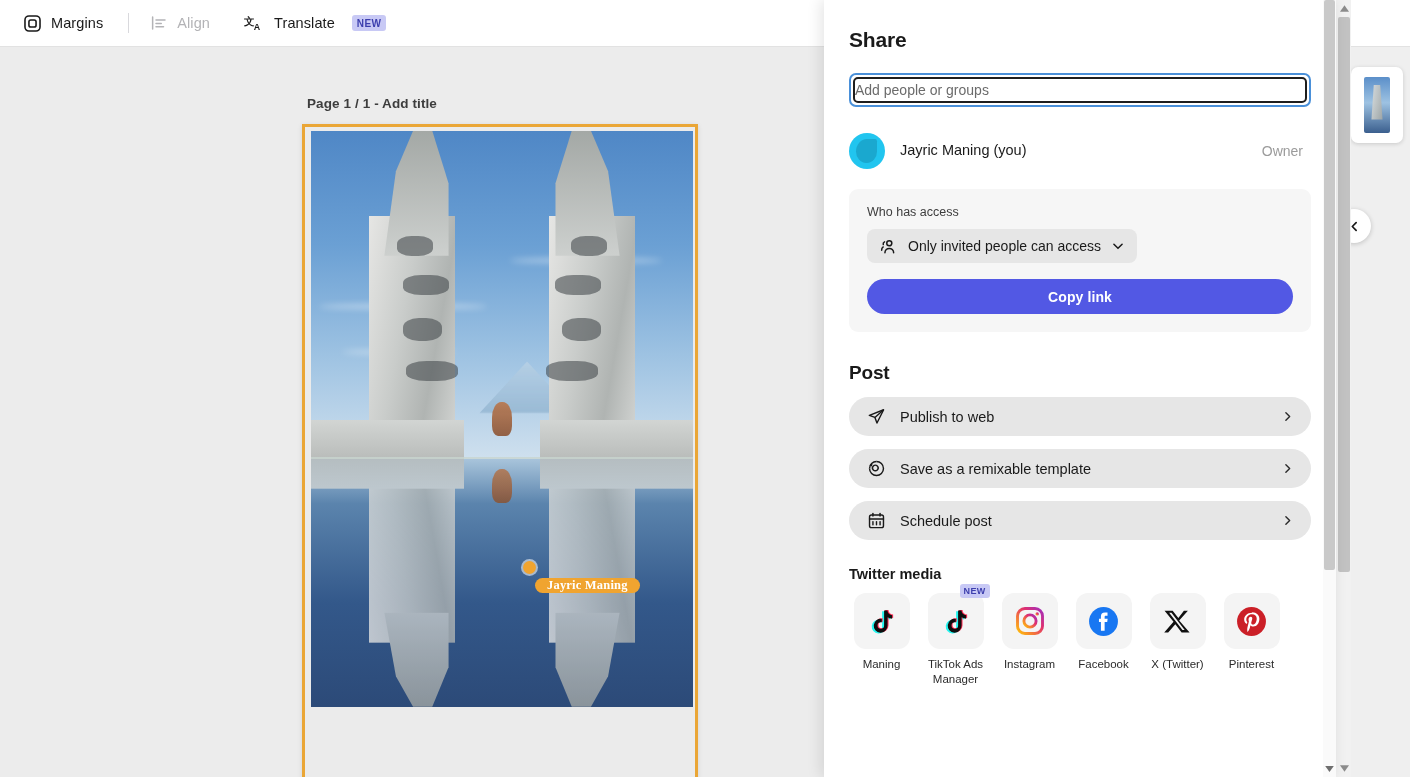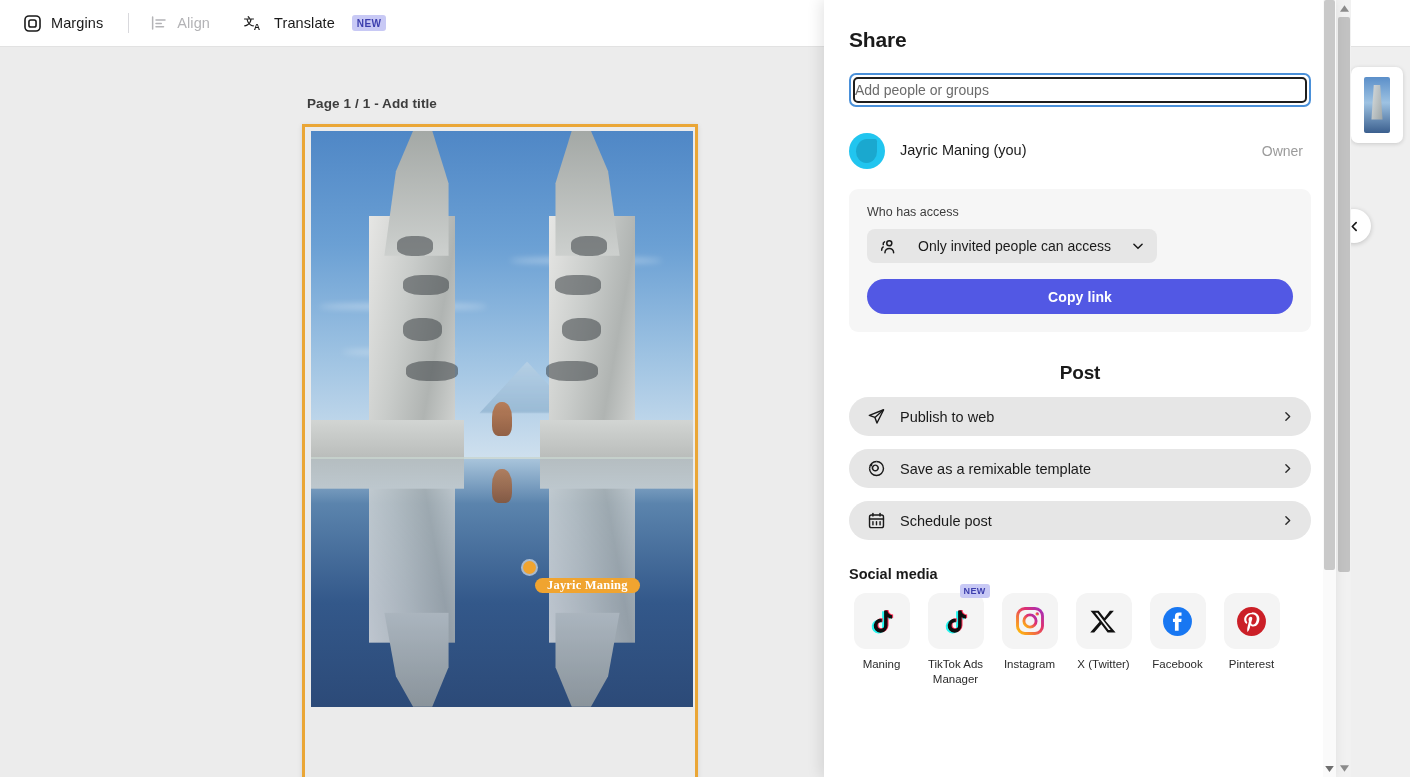--- a/index.html
+++ b/index.html
@@ -152,30 +152,30 @@
     background:#1aa8cf; border-radius:56% 10% 52% 52%;
   }
   .owner-meta { margin-left:15px; flex:1; }
   .owner-name { font-size:14.5px; color:#1a1a1a; line-height:1.35; }
   .owner-mail { font-size:12.5px; color:#6f6f6f; line-height:1.35; }
   .owner-role { font-size:14px; color:#9b9b9b; padding-right:8px; }
 
   .access-card { margin-top:17px; background:#f6f6f6; border-radius:9px; padding:16px 18px 18px; }
   .access-label { font-size:12.5px; color:#3d3d3d; margin-bottom:10px; }
   .access-select {
-    display:inline-flex; align-items:center; gap:20px; height:34px; padding:0 12px;
+    display:inline-flex; align-items:center; gap:10px; height:34px; padding:0 12px;
     background:#e6e6e6; border-radius:8px; cursor:pointer; font-size:14px; color:#1a1a1a;
   }
   .copy-link-btn {
     margin-top:16px; width:100%; height:35px; border:none; border-radius:18px;
     background:#5258e4; color:#fff; font-size:14px; font-weight:bold;
     font-family:"Liberation Sans", sans-serif; cursor:pointer; letter-spacing:.1px;
   }
 
-  .section-title { font-size:19px; font-weight:bold; margin-top:30px; letter-spacing:-.2px;text-align:center; }
+  .section-title { font-size:19px; font-weight:bold; margin-top:30px; letter-spacing:-.2px; }
   .post-row {
     display:flex; align-items:center; height:39px; background:#e6e6e6;
     border-radius:20px; margin-top:13px; padding:0 17px 0 18px; cursor:pointer;
   }
   .post-label { flex:1; margin-left:14px; font-size:14.5px; color:#1a1a1a; }
 
   .social-title { font-size:14.5px; font-weight:bold; margin-top:26px; }
   .social-grid { display:flex; gap:9px; margin-top:11px; }
   .social-item { width:65px; display:flex; flex-direction:column; align-items:center; cursor:pointer; position:relative; }
   .social-tile {
@@ -419,21 +419,21 @@
         </svg>
       </span>
       <span class="post-label">Schedule post</span>
       <span class="icon">
         <svg width="13" height="13" viewBox="0 0 24 24" fill="none" stroke="#2b2b2b" stroke-width="2.6" stroke-linecap="round" stroke-linejoin="round">
           <polyline points="9 5 16 12 9 19"></polyline>
         </svg>
       </span>
     </div>
 
-    <div class="social-title">Social media</div>
+    <div class="social-title">Twitter media</div>
 
     <div class="social-grid">
 
       <div class="social-item">
         <div class="social-tile">
           <span class="icon">
             <svg width="32" height="32" viewBox="0 0 32 32">
               <path d="M21.5 5.5h-3.4v15.1a3.3 3.3 0 1 1-3.3-3.3c.33 0 .65.05.95.14v-3.5a6.9 6.9 0 1 0 5.78 6.8V12.2a8 8 0 0 0 4.6 1.47V10.2a4.7 4.7 0 0 1-4.63-4.7z" fill="#25F4EE" transform="translate(-2,0.8)"></path>
               <path d="M21.5 5.5h-3.4v15.1a3.3 3.3 0 1 1-3.3-3.3c.33 0 .65.05.95.14v-3.5a6.9 6.9 0 1 0 5.78 6.8V12.2a8 8 0 0 0 4.6 1.47V10.2a4.7 4.7 0 0 1-4.63-4.7z" fill="#FE2C55" transform="translate(1,-0.6)"></path>
               <path d="M21.5 5.5h-3.4v15.1a3.3 3.3 0 1 1-3.3-3.3c.33 0 .65.05.95.14v-3.5a6.9 6.9 0 1 0 5.78 6.8V12.2a8 8 0 0 0 4.6 1.47V10.2a4.7 4.7 0 0 1-4.63-4.7z" fill="#0e0e0e"></path>
@@ -474,38 +474,38 @@
               <circle cx="23.2" cy="8.9" r="1.7" fill="url(#ig)"></circle>
             </svg>
           </span>
         </div>
         <div class="social-name">Instagram</div>
       </div>
 
       <div class="social-item">
         <div class="social-tile">
           <span class="icon">
-            <svg width="29" height="29" viewBox="0 0 24 24">
-              <path d="M17.3 3h3.3l-7.2 8.2L22 21h-6.6l-5.2-6.8L4.3 21H1l7.7-8.8L1.3 3H8l4.7 6.2zM16.1 19.1h1.8L7.0 4.8H5.1z" fill="#101010"></path>
-            </svg>
-          </span>
-        </div>
-        <div class="social-name">X (Twitter)</div>
-      </div>
-
-      <div class="social-item">
-        <div class="social-tile">
-          <span class="icon">
             <svg width="33" height="33" viewBox="0 0 32 32">
               <circle cx="16" cy="16" r="14" fill="#1877F2"></circle>
               <path d="M19.6 16.6h-2.5V25h-3.6v-8.4h-1.9v-3.2h1.9v-2.2c0-2.5 1.1-3.9 4-3.9h2.4v3.2h-1.5c-1.1 0-1.3.4-1.3 1.3v1.6h2.9z" fill="#fff"></path>
             </svg>
           </span>
         </div>
         <div class="social-name">Facebook</div>
+      </div>
+
+      <div class="social-item">
+        <div class="social-tile">
+          <span class="icon">
+            <svg width="29" height="29" viewBox="0 0 24 24">
+              <path d="M17.3 3h3.3l-7.2 8.2L22 21h-6.6l-5.2-6.8L4.3 21H1l7.7-8.8L1.3 3H8l4.7 6.2zM16.1 19.1h1.8L7.0 4.8H5.1z" fill="#101010"></path>
+            </svg>
+          </span>
+        </div>
+        <div class="social-name">X (Twitter)</div>
       </div>
 
       <div class="social-item">
         <div class="social-tile">
           <span class="icon">
             <svg width="33" height="33" viewBox="0 0 32 32">
               <circle cx="16" cy="16" r="14" fill="#CB1F27"></circle>
               <path d="M16.6 7.6c-5.1 0-7.7 3.5-7.7 6.5 0 1.8.7 3.4 2.2 4 .25.1.47 0 .54-.27l.22-.86c.07-.27.04-.37-.16-.61-.44-.52-.72-1.2-.72-2.15 0-2.78 2.1-5.26 5.46-5.26 2.98 0 4.62 1.8 4.62 4.2 0 3.17-1.42 5.84-3.53 5.84-1.16 0-2.03-.95-1.75-2.12.33-1.4.98-2.9.98-3.9 0-.9-.49-1.65-1.5-1.65-1.19 0-2.14 1.21-2.14 2.84 0 1.03.35 1.73.35 1.73l-1.42 5.97c-.42 1.76-.06 3.92-.03 4.14.02.13.19.16.27.06.11-.14 1.5-1.84 1.97-3.54.13-.48.77-3 .77-3 .38.72 1.5 1.36 2.69 1.36 3.53 0 5.93-3.2 5.93-7.48 0-3.24-2.76-6.27-6.95-6.27z" fill="#fff"></path>
             </svg>
           </span>

